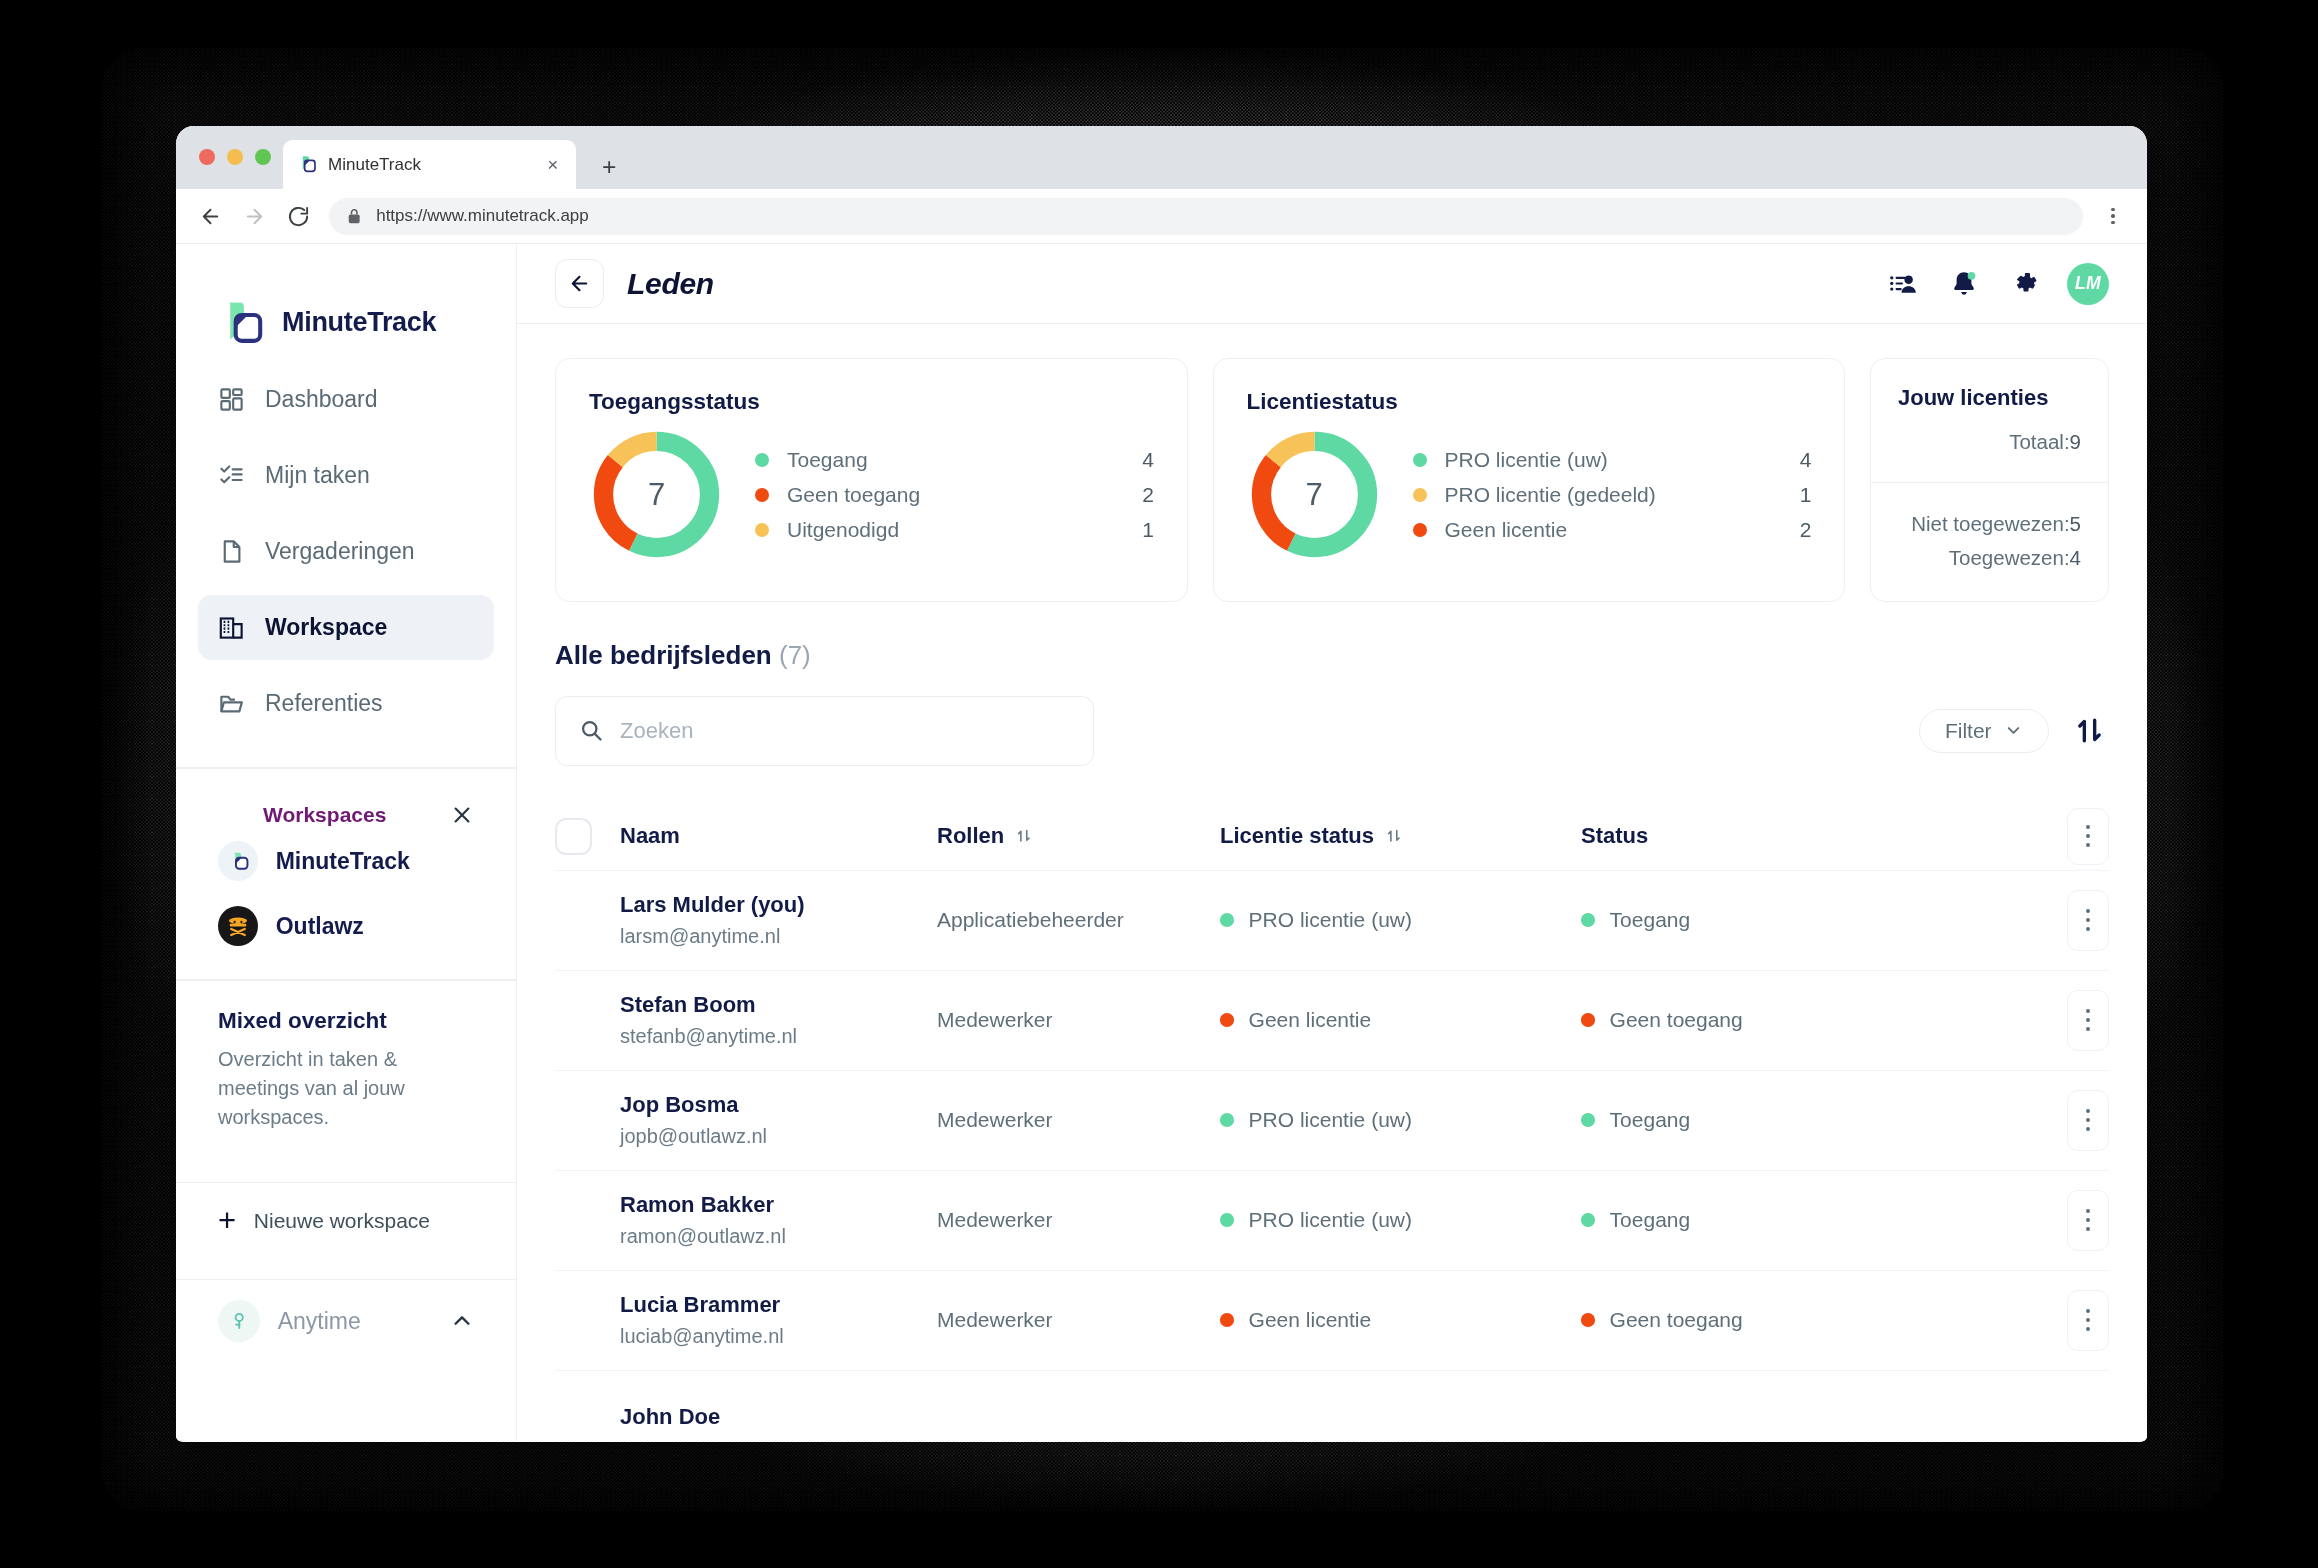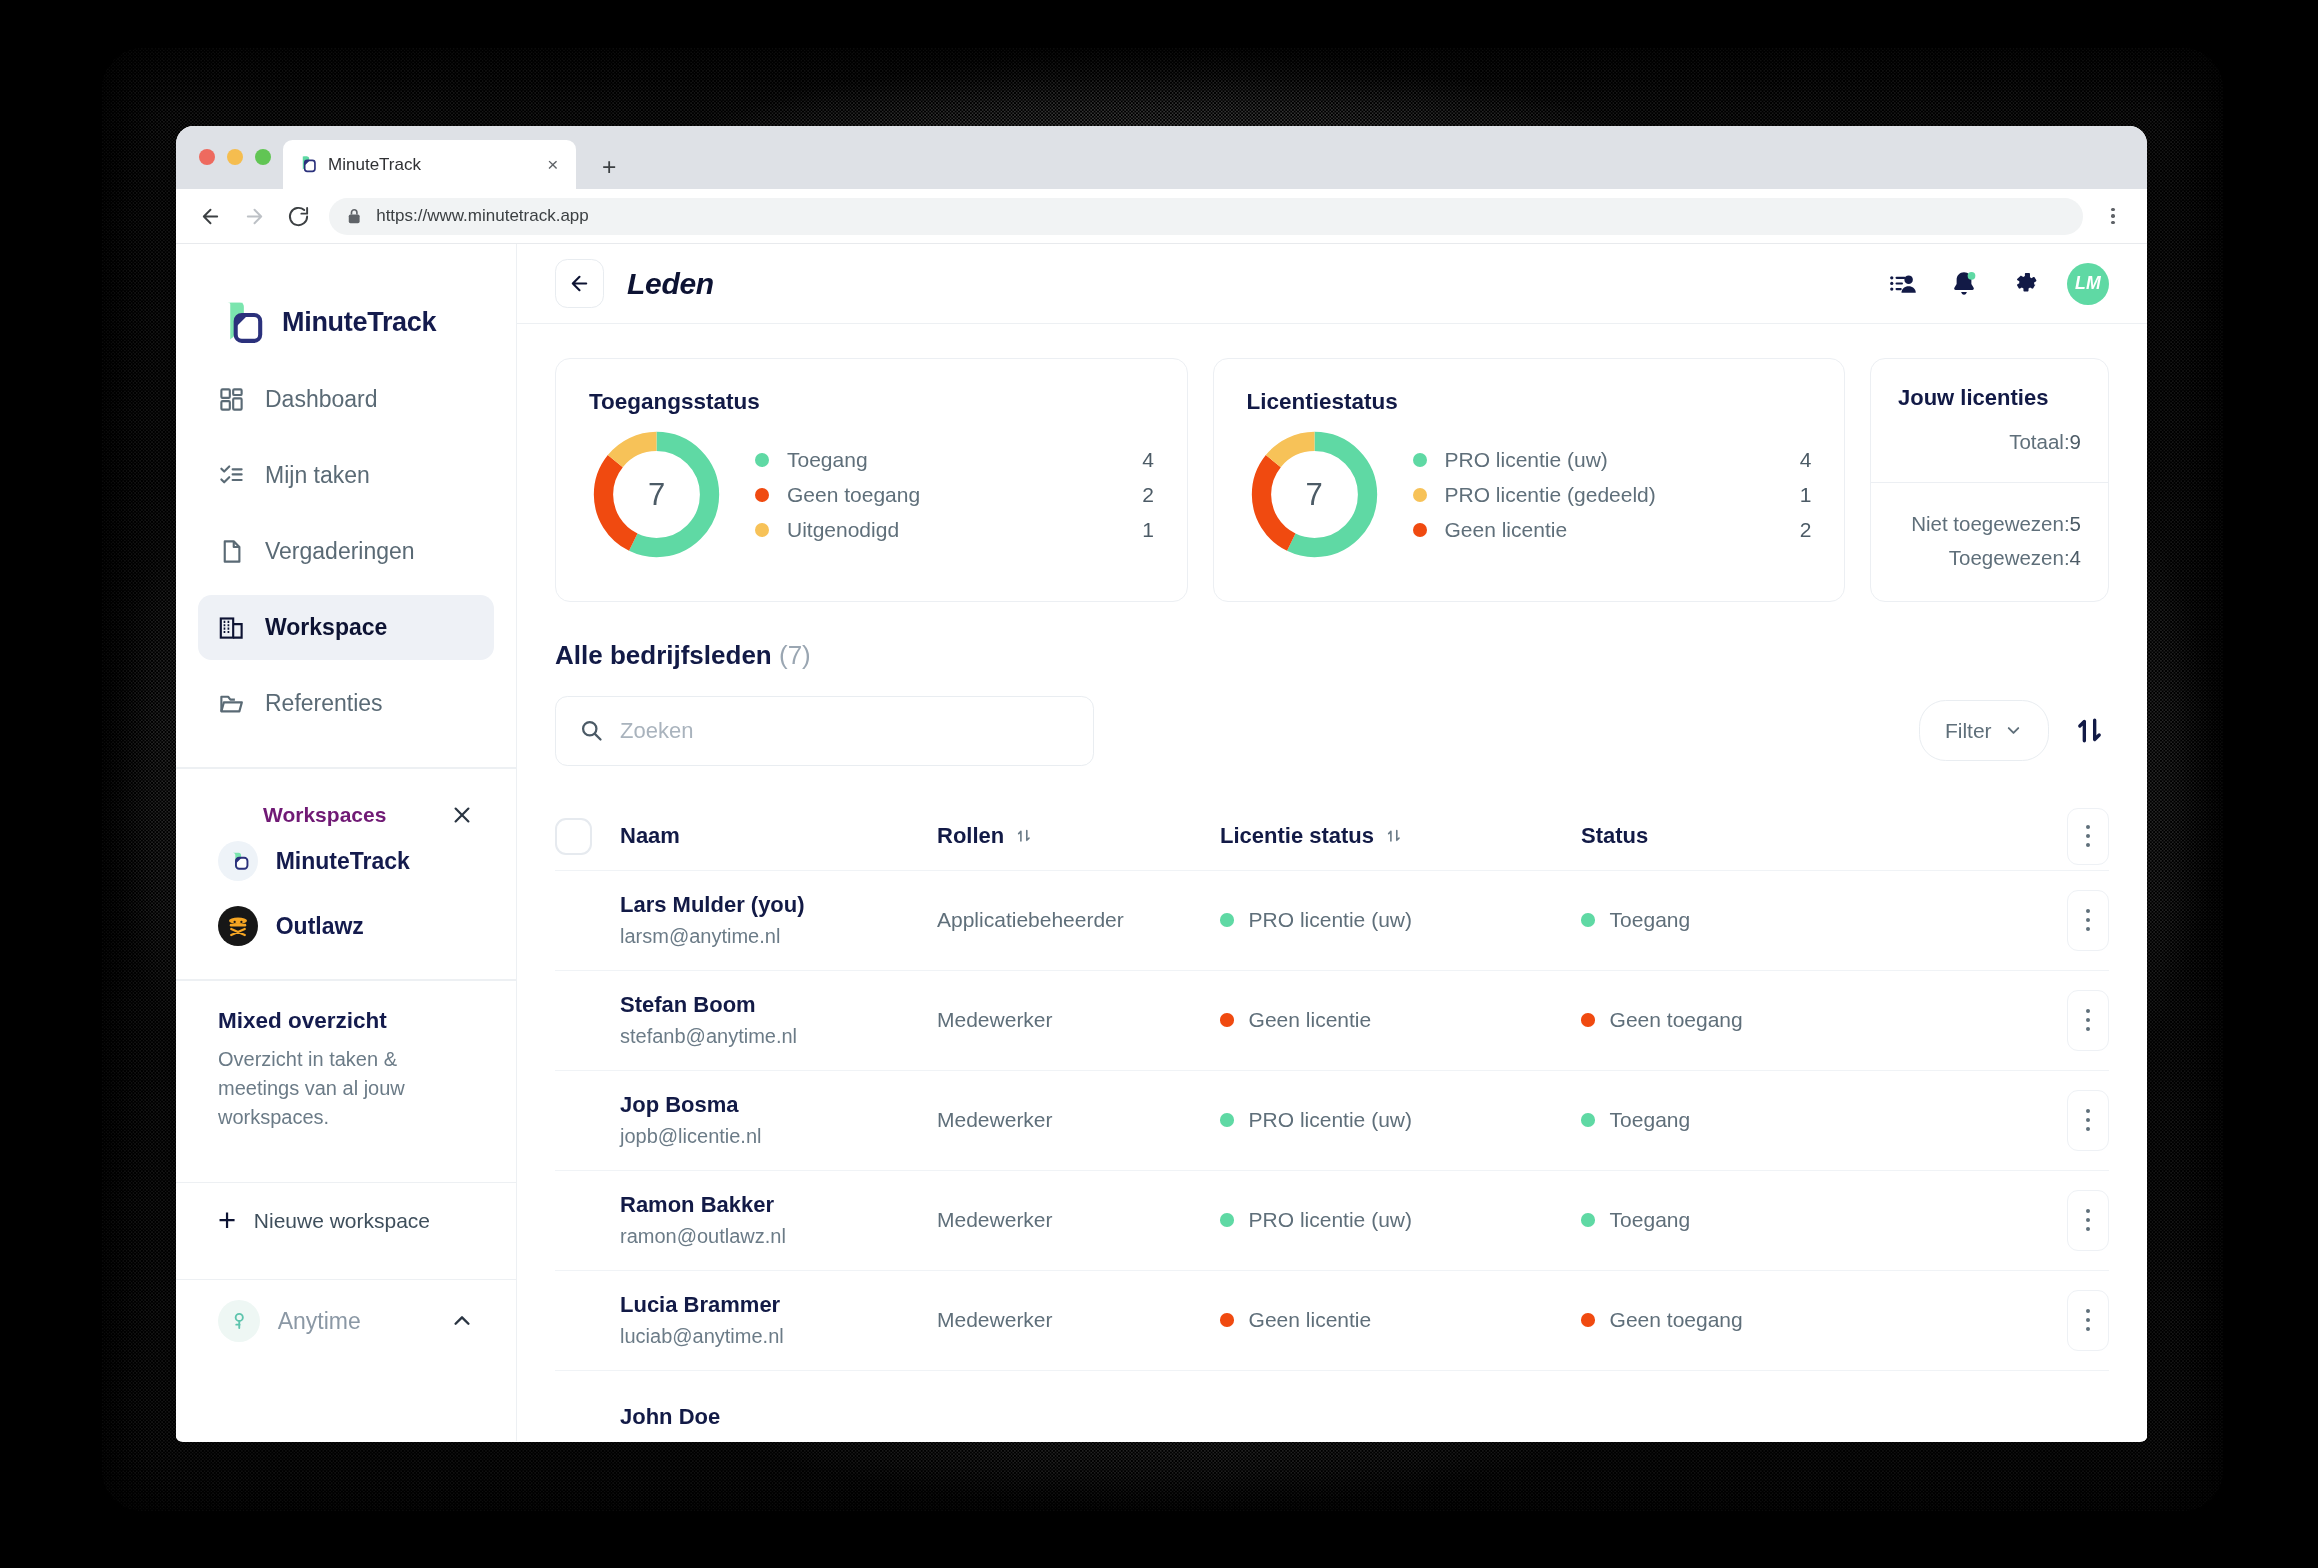--- a/index.html
+++ b/index.html
@@ -311,21 +311,21 @@
     width: 539px; height: 70px;
     border: 1.4px solid #e9edf1;
     border-radius: 12.3px;
     display: flex; align-items: center;
     padding: 0 23px; gap: 16.4px;
     cursor: text;
   }
   .searchbox .ph { font-size: 22px; color: #a9b3bd; }
   .toolbar-sp { flex: 1; }
   .filter-btn {
-    height: 61px;
+    height: 44px;
     border: 1.4px solid #e9edf1;
     border-radius: 26.6px;
     display: flex; align-items: center; gap: 12.3px;
     padding: 0 24.6px;
     cursor: pointer;
   }
   .filter-btn .lbl { font-size: 21px; color: #5f6f7a; }
   .sort-btn { width: 40px; height: 40px; display:flex; align-items:center; justify-content:center; cursor:pointer; }
 
   
@@ -841,21 +841,21 @@
                     <i></i>
                     <i></i>
                   </span>
               </div>
             </div>
 
             <div class="trow tbody-row">
               <div class="c-check"></div>
               <div class="c-name">
                 <div class="u-name">Jop Bosma</div>
-                <div class="u-mail">jopb@licentie.nl</div>
+                <div class="u-mail">jopb@outlawz.nl</div>
               </div>
               <div class="c-role cell-txt">Medewerker</div>
               <div class="c-lic">
                 <span class="pill">
                   <span class="pd" style="background:#5FD9A4"></span>
                   <span class="cell-txt">PRO licentie (uw)</span>
                 </span>
               </div>
               <div class="c-stat">
                 <span class="pill">

